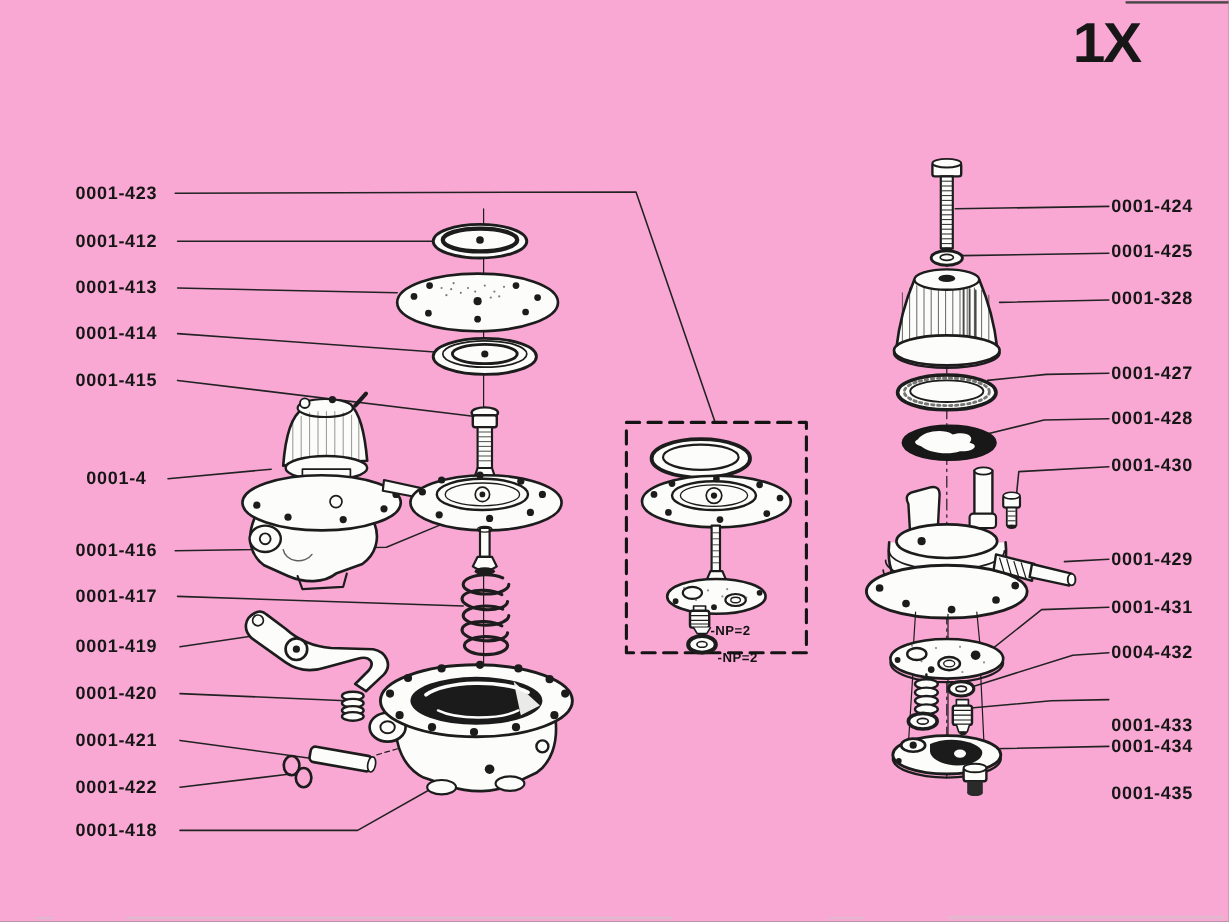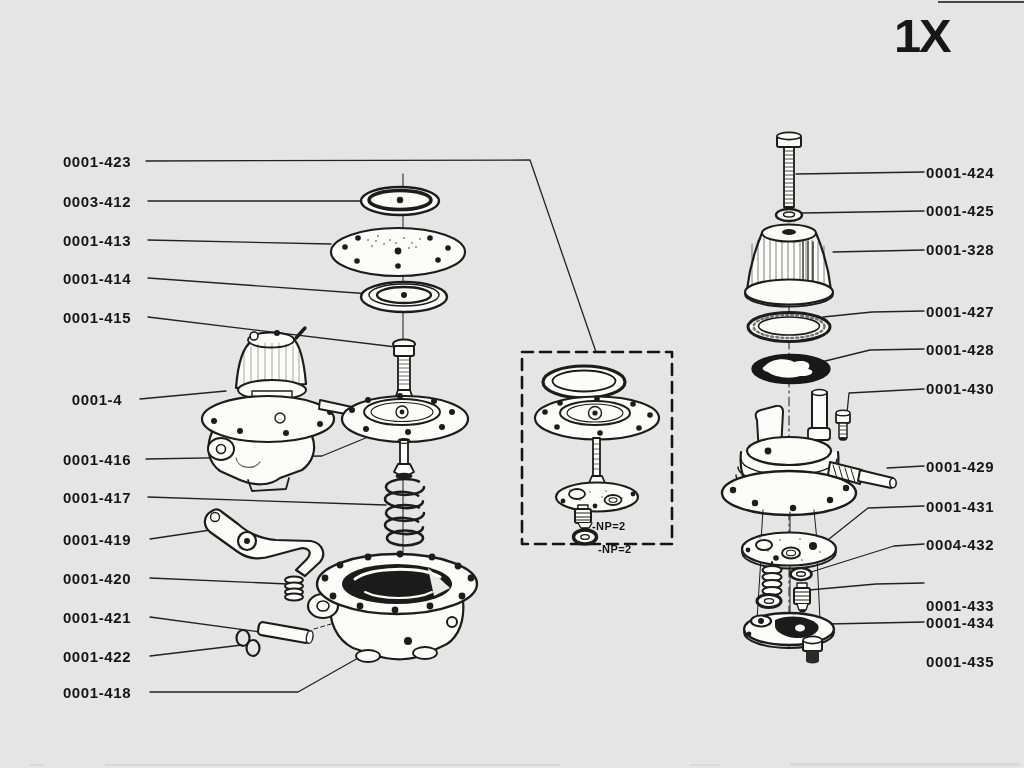--- a/index.html
+++ b/index.html
@@ -1,17 +1,17 @@
 <!DOCTYPE html>
 <html><head>
 <meta charset="utf-8">
 <style>
   html,body{margin:0;padding:0;background:#888;}
   #page{
-    position:relative;width:1024px;height:768px;background:#e5e5e5;
+    position:relative;width:1024px;height:768px;background:#f9a8d4;
     font-family:"Liberation Sans",sans-serif;overflow:hidden;
   }
   .part-label{
     position:absolute;transform:translateY(-50%);
     font-size:15px;font-weight:700;letter-spacing:.6px;color:#161616;
     white-space:nowrap;
   }
   .left-label{width:82px;text-align:center;left:56px;}
   .right-label{left:926px;text-align:right;}
   .np-label{
@@ -425,21 +425,21 @@
           <rect x="806" y="651" width="13" height="10" fill="#2a2a2a" stroke="none"></rect>
           <ellipse cx="812.5" cy="661" rx="6.4" ry="2.4" fill="#2a2a2a" stroke="none"></ellipse>
         </g>
       </g>
     </g>
   </svg>
 
   <div id="scale-mark">1X</div>
 
   <div class="part-label left-label" style="top:161px">0001-423</div>
-  <div class="part-label left-label" style="top:201px">0003-412</div>
+  <div class="part-label left-label" style="top:201px">0001-412</div>
   <div class="part-label left-label" style="top:240px">0001-413</div>
   <div class="part-label left-label" style="top:278px">0001-414</div>
   <div class="part-label left-label" style="top:317px">0001-415</div>
   <div class="part-label left-label" style="top:399px">0001-4</div>
   <div class="part-label left-label" style="top:459px">0001-416</div>
   <div class="part-label left-label" style="top:497px">0001-417</div>
   <div class="part-label left-label" style="top:539px">0001-419</div>
   <div class="part-label left-label" style="top:578px">0001-420</div>
   <div class="part-label left-label" style="top:617px">0001-421</div>
   <div class="part-label left-label" style="top:656px">0001-422</div>

